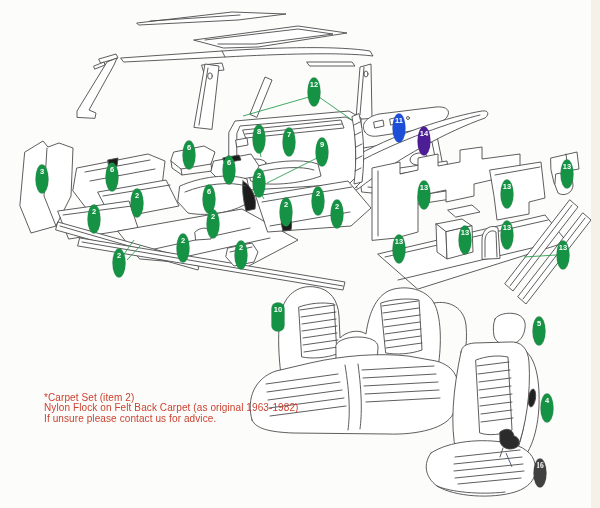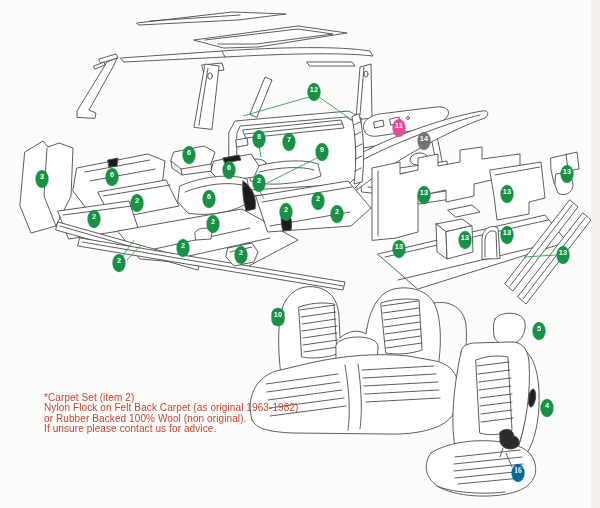--- a/index.html
+++ b/index.html
@@ -4,21 +4,21 @@
 <style>
   html,body{margin:0;padding:0;}
   #stage{
     position:relative;width:600px;height:508px;overflow:hidden;
     background:#fcfcfa;
     font-family:"Liberation Sans",sans-serif;
   }
   #artwork{position:absolute;left:0;top:0;}
   .edge-strip{position:absolute;right:0;top:0;width:9px;height:100%;background:#eee7db;opacity:.55;}
   .callout{
-    position:absolute;width:13px;height:18px;border-radius:50%;
+    position:absolute;width:13px;height:29px;border-radius:50%;
     transform:translate(-50%,-50%);
     color:#fff;font-weight:bold;font-size:7.5px;line-height:13px;text-align:center;
     font-family:"Liberation Sans",sans-serif;
     box-shadow:0 0 0 .5px rgba(0,0,0,.15);
     user-select:none;
   }
   .note{
     position:absolute;left:44px;top:393px;
     font-size:10px;line-height:10.4px;letter-spacing:.1px;
   }
@@ -187,31 +187,30 @@
         <line x1="122" y1="257" x2="134" y2="240" stroke="#2f9e52"></line>
         <line x1="127" y1="260" x2="141" y2="245" stroke="#2f9e52"></line>
         <line x1="556" y1="255" x2="524" y2="257" stroke="#2f9e52"></line>
         <line x1="512" y1="467" x2="506" y2="453" stroke="#44507e"></line>
       </g>
   </svg>
 
   <div class="note" style="color: rgb(203, 66, 49);">
     <div>*Carpet Set (item 2)</div>
     <div>Nylon Flock on Felt Back Carpet (as original 1963-1982)</div>
-    <div>or Rubber Backed 100% Wool (non original).</div>
     <div class="it">If unsure please contact us for advice.</div>
   </div>
 
   <div class="edge-strip"></div>
 <div class="callout" style="left: 314px; top: 92px; background: rgb(22, 146, 69);">12</div>
     <div class="callout" style="left: 259px; top: 139px; background: rgb(22, 146, 69);">8</div>
     <div class="callout" style="left: 289px; top: 142px; background: rgb(22, 146, 69);">7</div>
     <div class="callout" style="left: 322px; top: 152px; background: rgb(22, 146, 69);">9</div>
-    <div class="callout" style="left: 399px; top: 128px; background: #ec4899;">11</div>
-    <div class="callout" style="left: 424px; top: 141px; background: #737373;">14</div>
+    <div class="callout" style="left: 399px; top: 128px; background: #1d4ed8;">11</div>
+    <div class="callout" style="left: 424px; top: 141px; background: #4c1d95;">14</div>
     <div class="callout" style="left: 189px; top: 155px; background: rgb(22, 146, 69);">6</div>
     <div class="callout" style="left: 112px; top: 177px; background: rgb(22, 146, 69);">6</div>
     <div class="callout" style="left: 229px; top: 170px; background: rgb(22, 146, 69);">6</div>
     <div class="callout" style="left: 209px; top: 199px; background: rgb(22, 146, 69);">6</div>
     <div class="callout" style="left: 42px; top: 179px; background: rgb(22, 146, 69);">3</div>
     <div class="callout" style="left: 259px; top: 183px; background: rgb(22, 146, 69);">2</div>
     <div class="callout" style="left: 137px; top: 203px; background: rgb(22, 146, 69);">2</div>
     <div class="callout" style="left: 318px; top: 201px; background: rgb(22, 146, 69);">2</div>
     <div class="callout" style="left: 286px; top: 212px; background: rgb(22, 146, 69);">2</div>
     <div class="callout" style="left: 337px; top: 214px; background: rgb(22, 146, 69);">2</div>
@@ -223,14 +222,14 @@
     <div class="callout" style="left: 424px; top: 195px; background: rgb(22, 146, 69);">13</div>
     <div class="callout" style="left: 507px; top: 194px; background: rgb(22, 146, 69);">13</div>
     <div class="callout" style="left: 567px; top: 174px; background: rgb(22, 146, 69);">13</div>
     <div class="callout" style="left: 465px; top: 240px; background: rgb(22, 146, 69);">13</div>
     <div class="callout" style="left: 507px; top: 235px; background: rgb(22, 146, 69);">13</div>
     <div class="callout" style="left: 399px; top: 249px; background: rgb(22, 146, 69);">13</div>
     <div class="callout" style="left: 563px; top: 255px; background: rgb(22, 146, 69);">13</div>
     <div class="callout" style="left: 278px; top: 317px; background: rgb(22, 146, 69); border-radius: 6px;">10</div>
     <div class="callout" style="left: 539px; top: 331px; background: rgb(22, 146, 69);">5</div>
     <div class="callout" style="left: 547px; top: 408px; background: rgb(22, 146, 69);">4</div>
-    <div class="callout" style="left: 518px; top: 473px; background: #0369a1; font-family: Liberation Serif, serif;">16</div>
+    <div class="callout" style="left: 540px; top: 473px; background: #404040; font-family: Liberation Serif, serif;">16</div>
   </div>
 
 </body></html>

